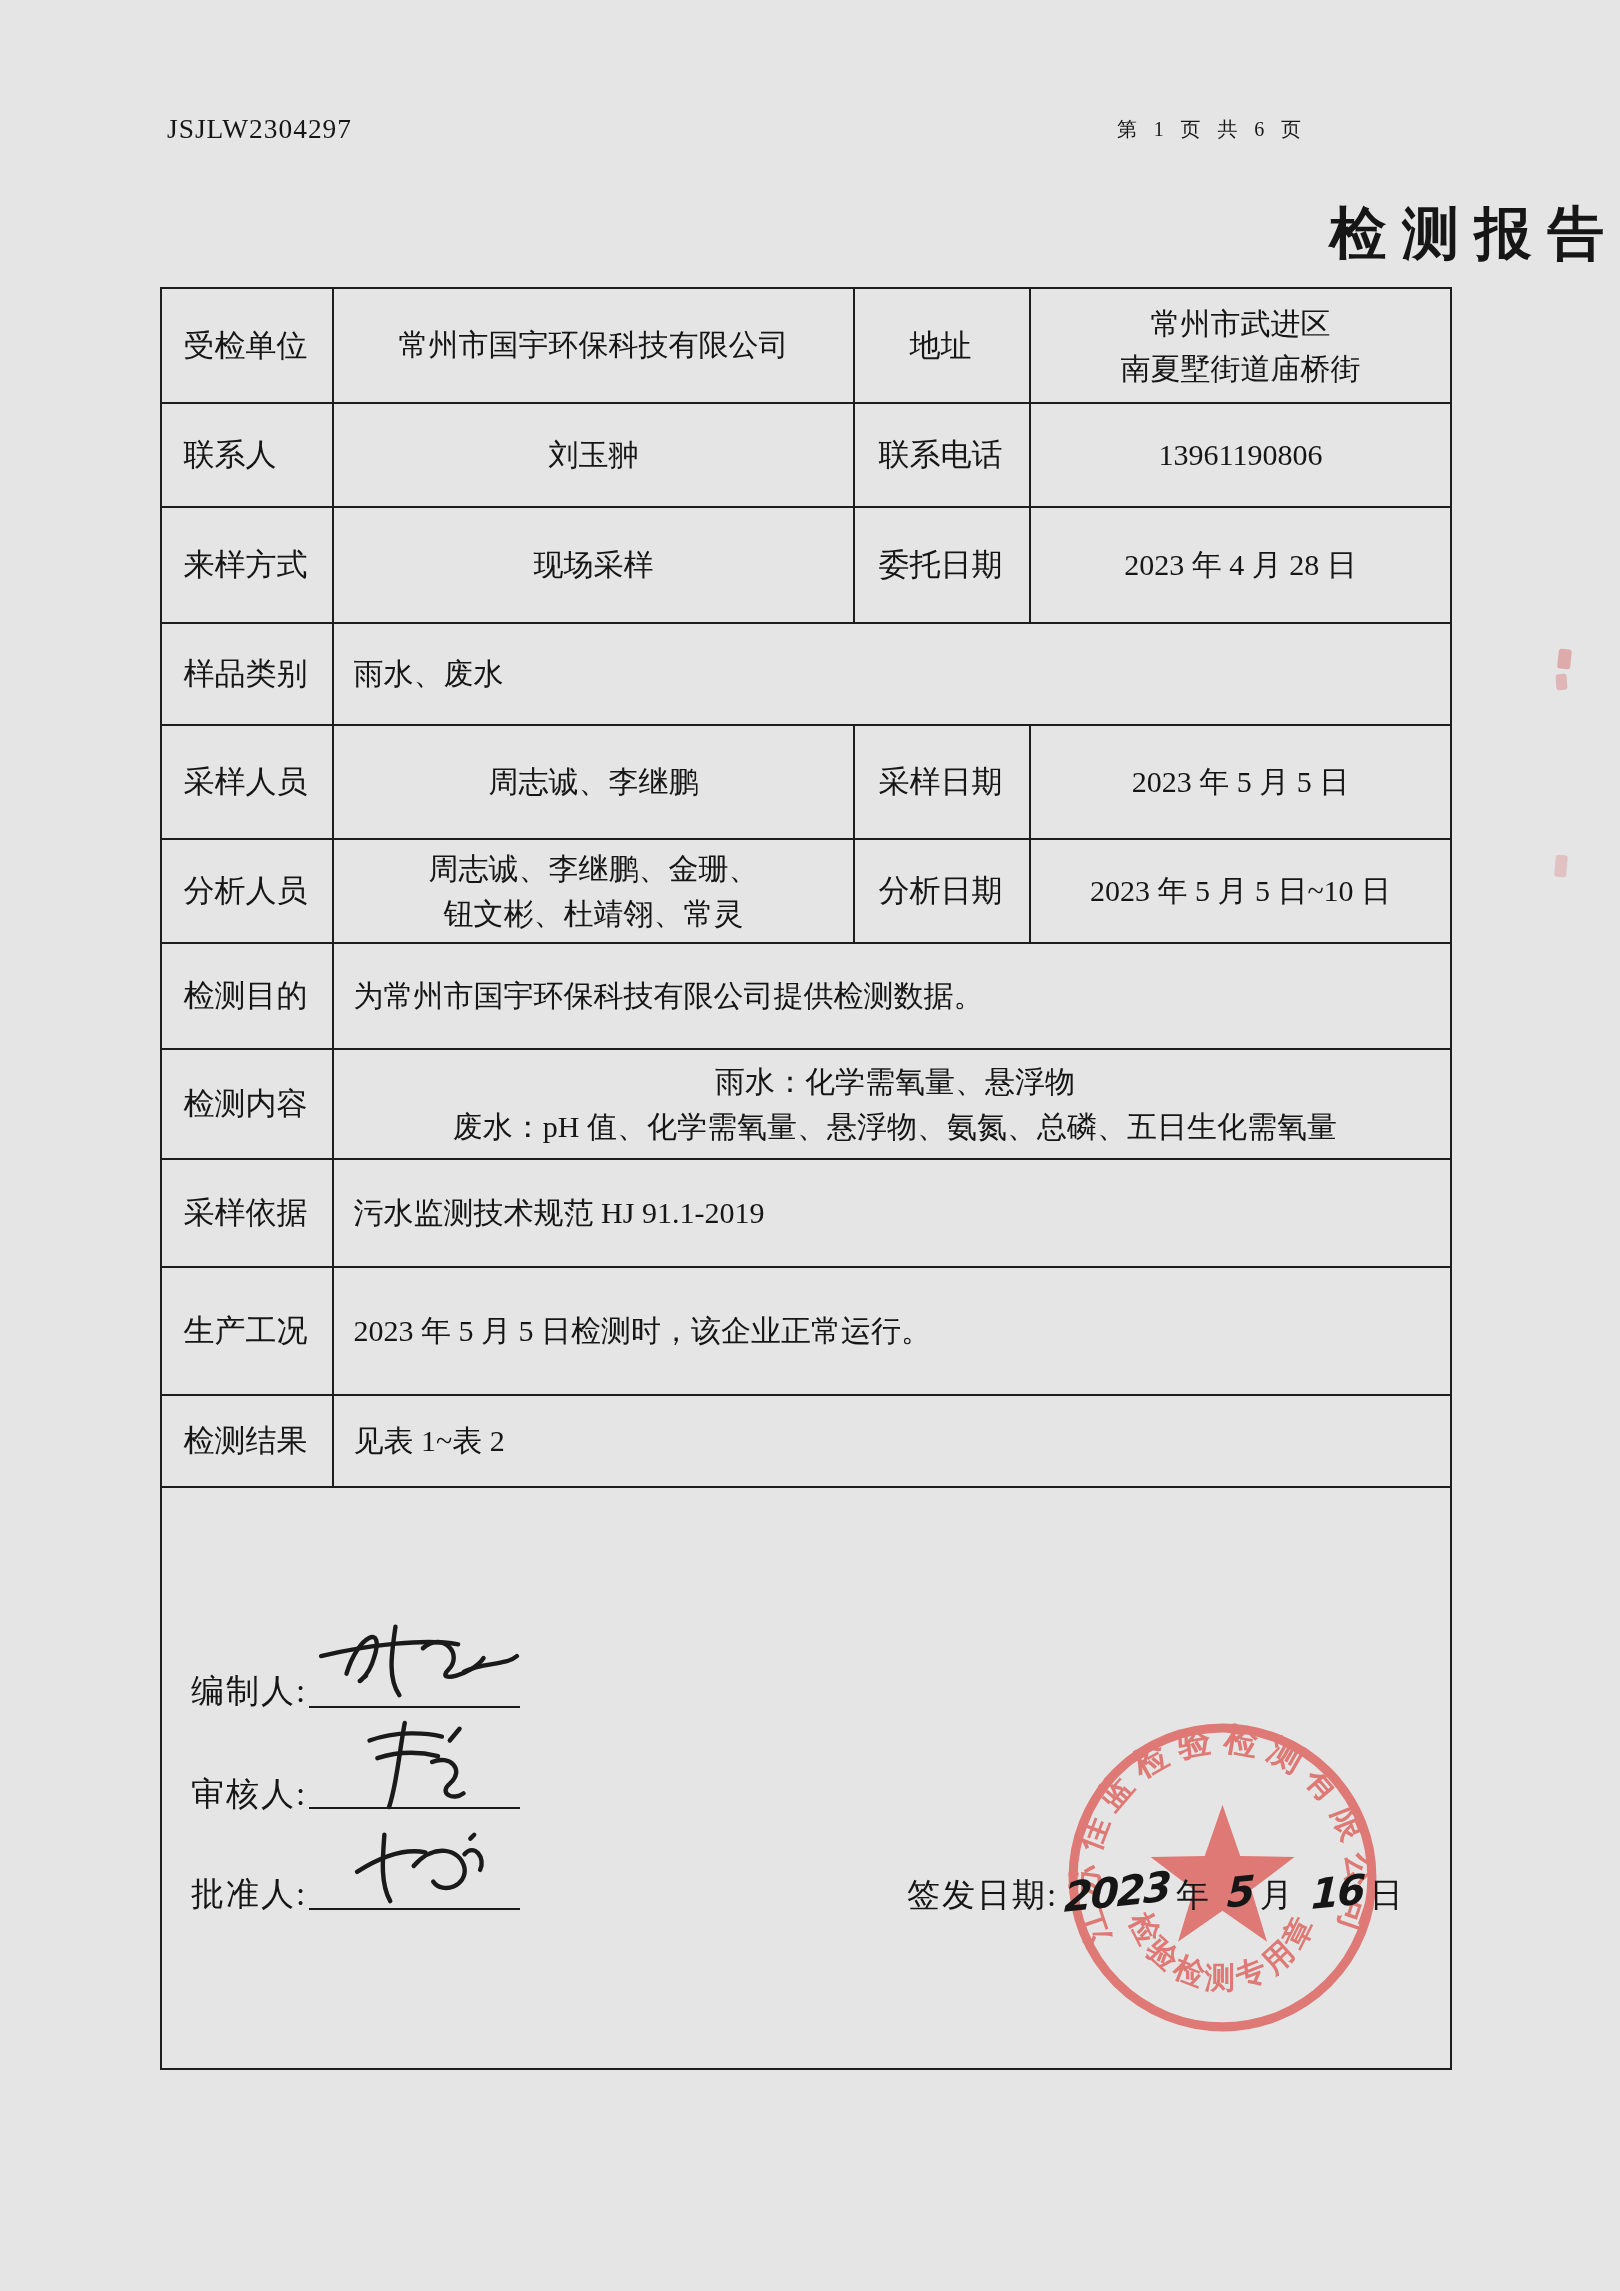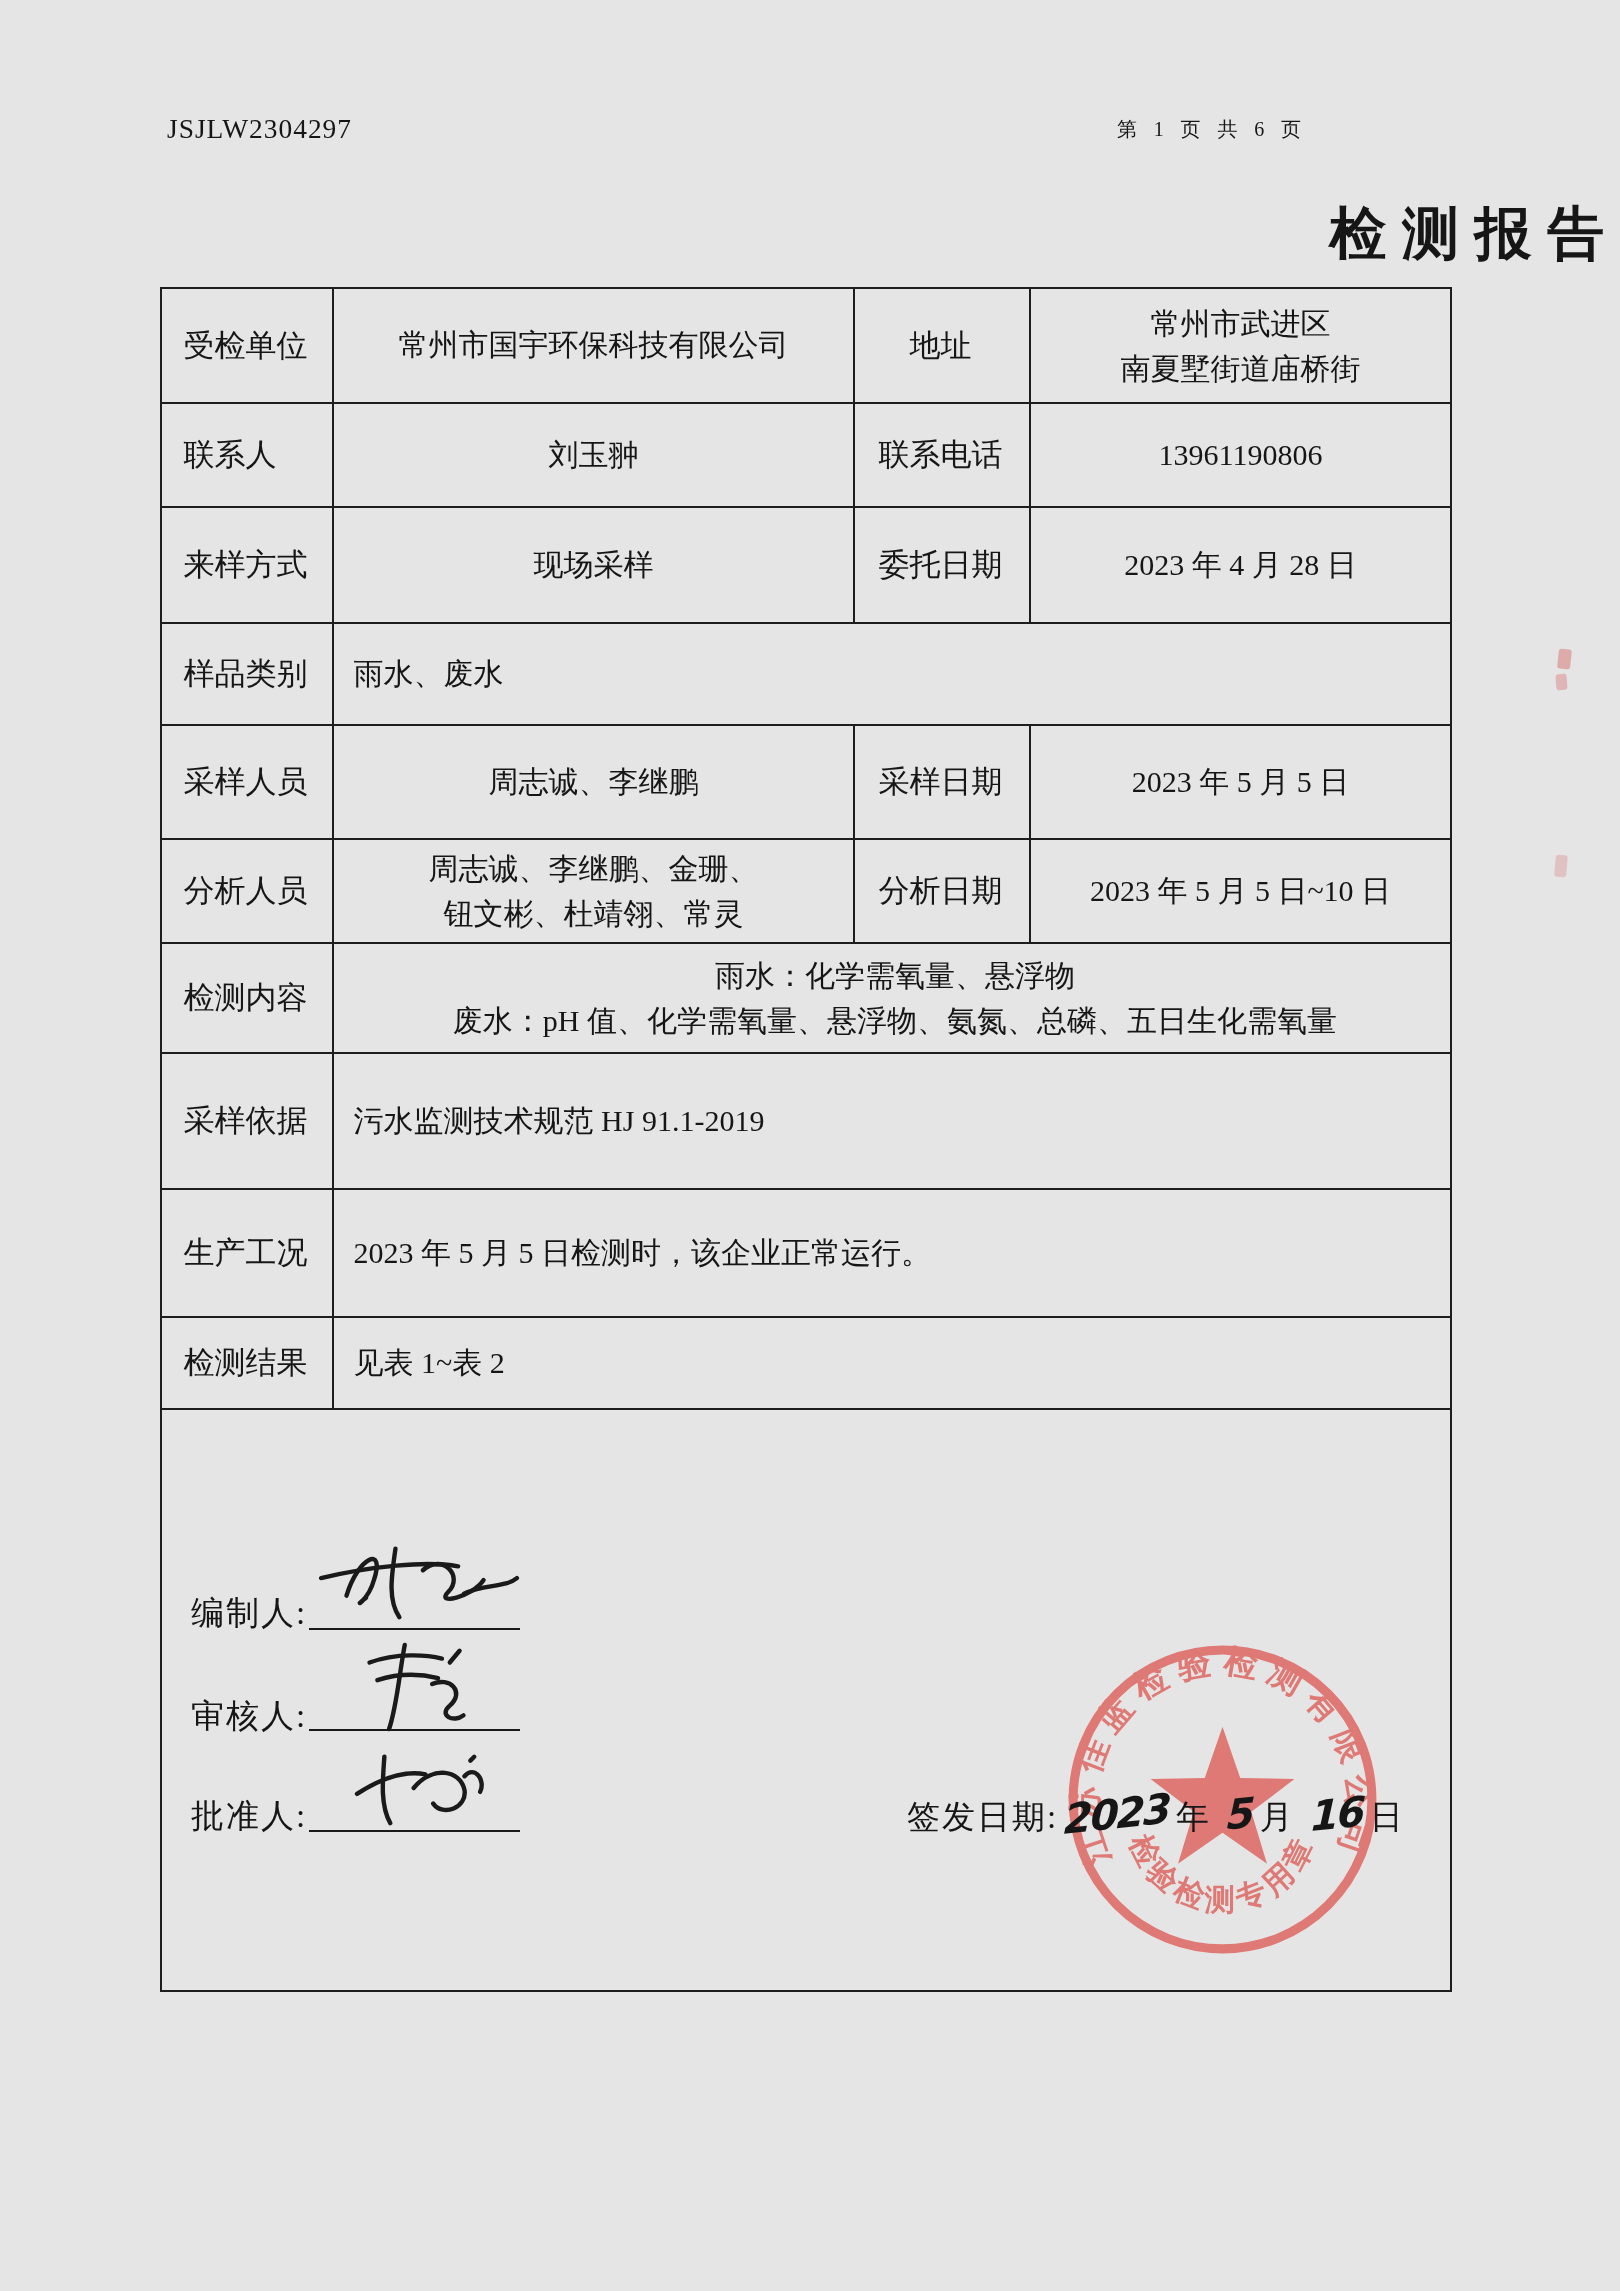--- a/index.html
+++ b/index.html
@@ -124,28 +124,32 @@
     </tr>
     <tr style="height:104px">
       <td class="lbl">分析人员</td>
       <td class="val two-line">
         <div>周志诚、李继鹏、金珊、</div>
         <div>钮文彬、杜靖翎、常灵</div>
       </td>
       <td class="lbl2">分析日期</td>
       <td class="val">2023 年 5 月 5 日~10 日</td>
     </tr>
+    <tr style="height:106px">
+      <td class="lbl">检测目的</td>
+      <td class="valL" colspan="3">为常州市国宇环保科技有限公司提供检测数据。</td>
+    </tr>
     <tr style="height:110px">
       <td class="lbl">检测内容</td>
       <td class="valL two-line" colspan="3">
         <div>雨水：化学需氧量、悬浮物</div>
         <div>废水：pH 值、化学需氧量、悬浮物、氨氮、总磷、五日生化需氧量</div>
       </td>
     </tr>
-    <tr style="height:136px">
+    <tr style="height:108px">
       <td class="lbl">采样依据</td>
       <td class="valL" colspan="3">污水监测技术规范  HJ 91.1-2019</td>
     </tr>
     <tr style="height:128px">
       <td class="lbl">生产工况</td>
       <td class="valL" colspan="3">2023 年 5 月 5 日检测时，该企业正常运行。</td>
     </tr>
     <tr style="height:92px">
       <td class="lbl">检测结果</td>
       <td class="valL" colspan="3">见表 1~表 2</td>

